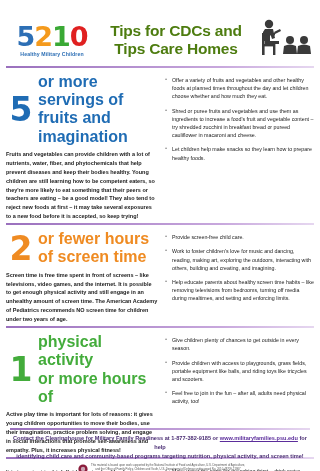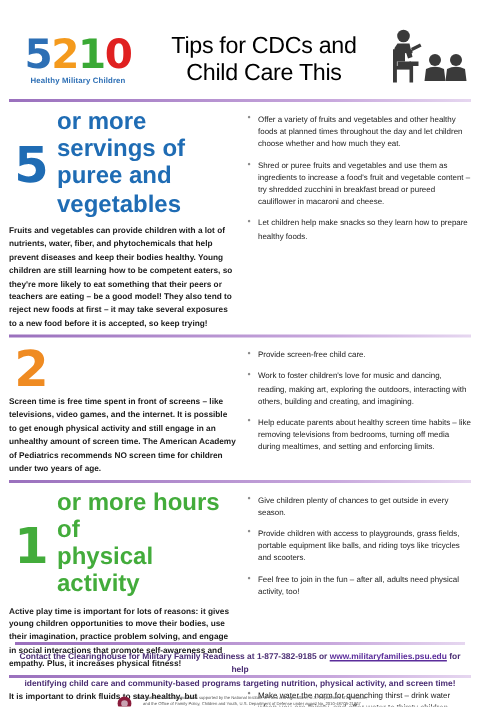--- a/index.html
+++ b/index.html
@@ -14,21 +14,21 @@
   
   .header { display: flex; align-items: center; height: 52px; padding: 3px 6px 0 6px; }
   .logo { width: 92px; flex: 0 0 92px; text-align: center; }
   .logo-digits { font-size: 27px; font-weight: bold; letter-spacing: -1px; line-height: 1; font-family: "DejaVu Sans", sans-serif; }
   .d5 { color: #2d6fb5; }
   .d2 { color: #f49a1d; }
   .d1 { color: #3aa935; }
   .d0 { color: #e02020; }
   .logo-tag { font-size: 5.2px; font-weight: bold; color: #2d6fb5; letter-spacing: .1px; margin-top: 1px; }
   .title-block { flex: 1 1 auto; text-align: center; padding-left: 2px; }
-  .title-line { color: #000000; font-size: 15.5px; font-weight: normal; line-height: 1.12; letter-spacing: -.2px; }
+  .title-line { color: #4d7c0f; font-size: 15.5px; font-weight: bold; line-height: 1.12; letter-spacing: -.2px; }
   .header-art { width: 62px; flex: 0 0 62px; display: flex; align-items: flex-end; justify-content: center; }
 
   
   .rule { height: 2px; background: linear-gradient(to right, #9a70bd, #c8a8dd 70%, #e6d7f0); margin: 2px 6px 3px 6px; }
 
   
   .section { display: flex; padding: 2px 6px 0 6px; }
   .col-left { width: 156px; flex: 0 0 156px; padding-right: 4px; }
   .col-right { flex: 1 1 auto; padding-left: 3px; padding-top: 3px; }
 
@@ -66,21 +66,21 @@
 
 <div class="page">
 
   <div class="header">
     <div class="logo">
       <div class="logo-digits"><span class="d5">5</span><span class="d2">2</span><span class="d1">1</span><span class="d0">0</span></div>
       <div class="logo-tag">Healthy Military Children</div>
     </div>
     <div class="title-block">
       <div class="title-line">Tips for CDCs and</div>
-      <div class="title-line">Child Care This</div>
+      <div class="title-line">Tips Care Homes</div>
     </div>
     <div class="header-art">
       <svg width="58" height="44" viewBox="0 0 58 44">
         <g fill="#3a3a3a">
           <circle cx="15" cy="6" r="4.2"></circle>
           <path d="M11 11 h8 l2 9 -3 1 -2 -6 v8 h-7 v-9 z"></path>
           <path d="M11 23 h9 v4 h-9 z"></path>
           <path d="M19 23 l6 0 0 3 -6 0 z"></path>
           <rect x="8" y="15" width="2.6" height="22"></rect>
           <rect x="8" y="15" width="13" height="2.4"></rect>
@@ -97,61 +97,65 @@
   </div>
 
   <div class="rule"></div>
 
   <div class="section">
     <div class="col-left">
       <div class="sec-head">
         <div class="numeral c-blue">5</div>
         <div class="sec-title c-blue">
           <div>or more servings of</div>
-          <div>puree and vegetables</div>
+          <div>fruits and imagination</div>
         </div>
       </div>
       <div class="sec-body">Fruits and vegetables can provide children with a lot of nutrients, water, fiber, and phytochemicals that help prevent diseases and keep their bodies healthy.  Young children are still learning how to be competent eaters, so they're more likely to eat something that their peers or teachers are eating – be a good model!  They also tend to reject new foods at first – it may take several exposures to a new food before it is accepted, so keep trying!</div>
     </div>
     <div class="col-right">
       <ul class="bullets">
         <li>Offer a variety of fruits and vegetables and other healthy foods at planned times throughout the day and let children choose whether and how much they eat.</li>
         <li>Shred or puree fruits and vegetables and use them as ingredients to increase a food's fruit and vegetable content – try shredded zucchini in breakfast bread or pureed cauliflower in macaroni and cheese.</li>
         <li>Let children help make snacks so they learn how to prepare healthy foods.</li>
       </ul>
     </div>
   </div>
 
   <div class="rule"></div>
 
   <div class="section">
     <div class="col-left">
       <div class="sec-head">
         <div class="numeral c-orange">2</div>
+        <div class="sec-title c-orange">
+          <div>or fewer hours</div>
+          <div>of screen time</div>
+        </div>
       </div>
       <div class="sec-body">Screen time is free time spent in front of screens – like televisions, video games, and the internet.  It is possible to get enough physical activity and still engage in an unhealthy amount of screen time.  The American Academy of Pediatrics recommends NO screen time for children under two years of age.</div>
     </div>
     <div class="col-right">
       <ul class="bullets">
         <li>Provide screen-free child care.</li>
         <li>Work to foster children's love for music and dancing, reading, making art, exploring the outdoors, interacting with others, building and creating, and imagining.</li>
         <li>Help educate parents about healthy screen time habits – like removing televisions from bedrooms, turning off media during mealtimes, and setting and enforcing limits.</li>
       </ul>
     </div>
   </div>
 
   <div class="rule"></div>
 
   <div class="section">
     <div class="col-left">
       <div class="sec-head">
         <div class="numeral c-green">1</div>
         <div class="sec-title c-green">
+          <div>physical activity</div>
           <div>or more hours of</div>
-          <div>physical activity</div>
         </div>
       </div>
       <div class="sec-body">Active play time is important for lots of reasons: it gives young children opportunities to move their bodies, use their imagination, practice problem solving, and engage in social interactions that promote self-awareness and empathy.  Plus, it increases physical fitness!</div>
     </div>
     <div class="col-right">
       <ul class="bullets">
         <li>Give children plenty of chances to get outside in every season.</li>
         <li>Provide children with access to playgrounds, grass fields, portable equipment like balls, and riding toys like tricycles and scooters.</li>
         <li>Feel free to join in the fun – after all, adults need physical activity, too!</li>
       </ul>

